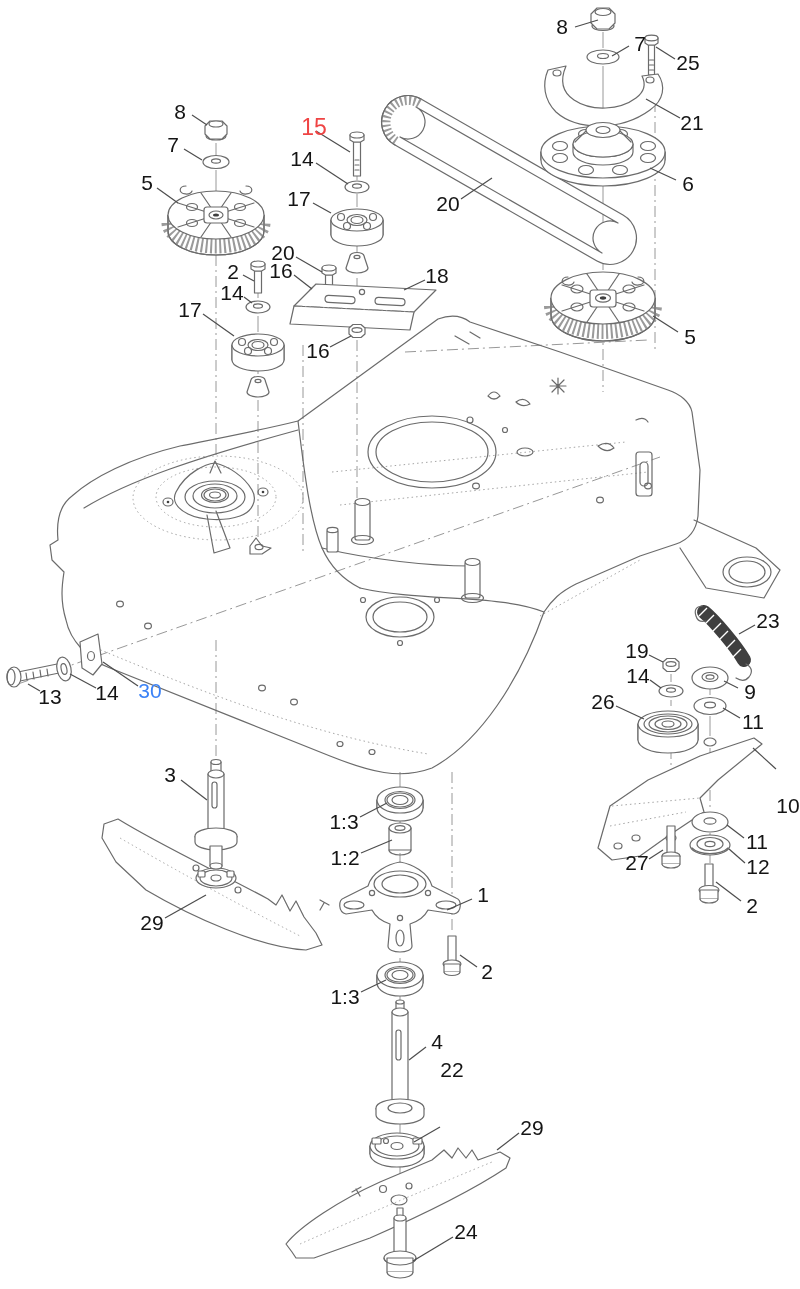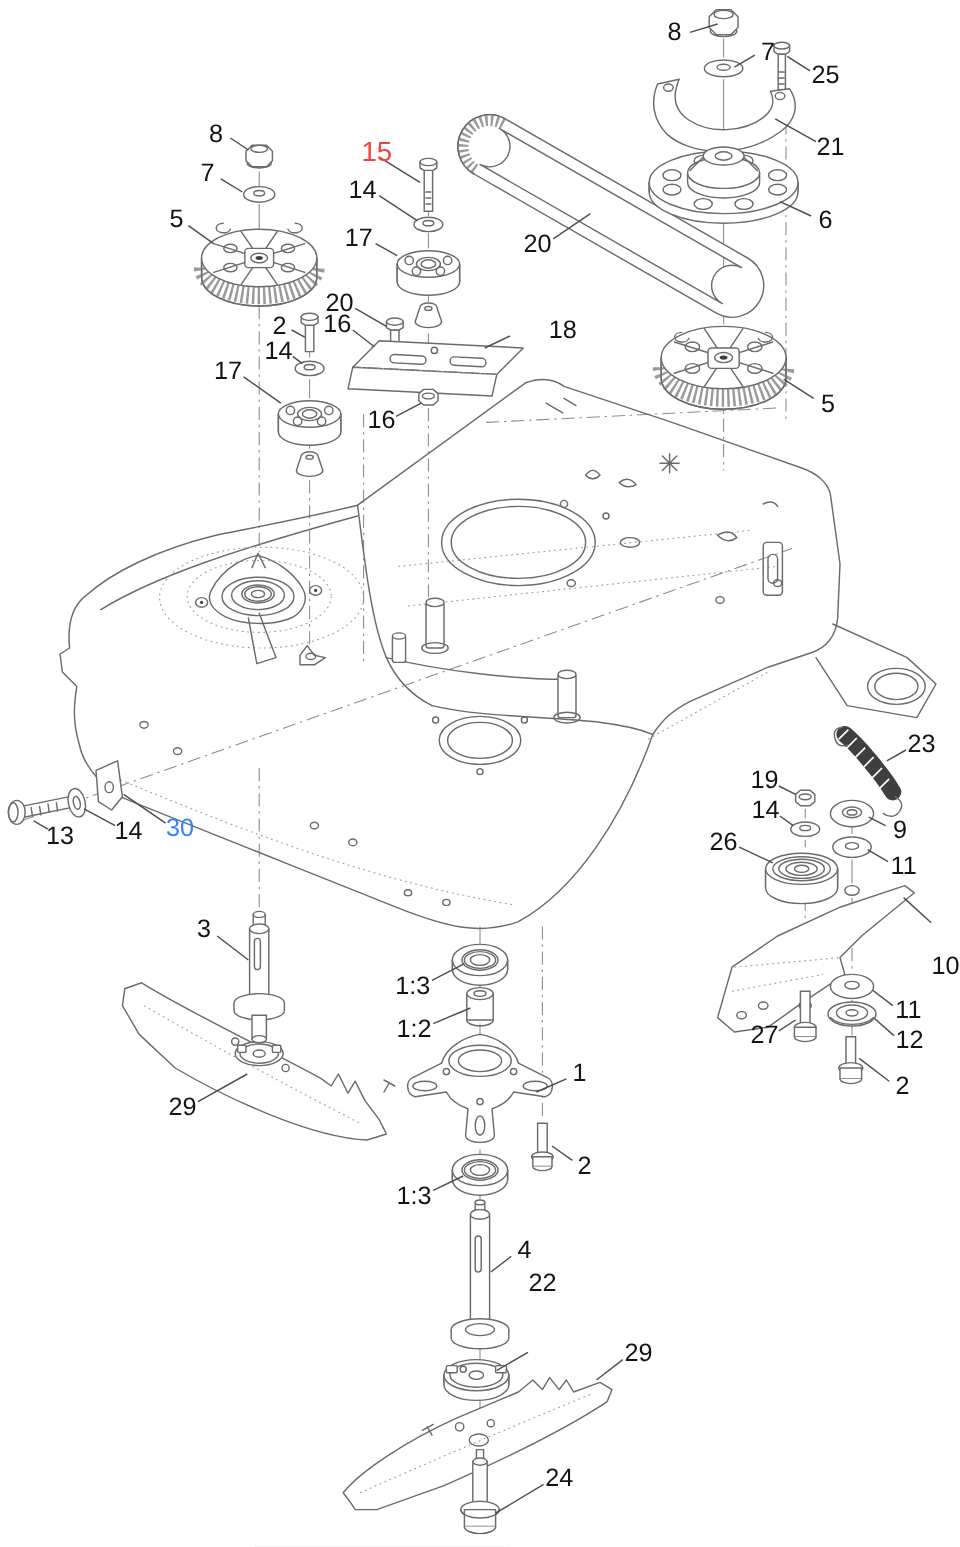--- a/index.html
+++ b/index.html
@@ -570,21 +570,21 @@
       <div class="callout" style="left: 314px; top: 127px; color: #ef4444; font-size: 23px;">15</div>
       <div class="callout" style="left: 302px; top: 159px; color: rgb(20, 20, 20); font-size: 21px;">14</div>
       <div class="callout" style="left: 299px; top: 199px; color: rgb(20, 20, 20); font-size: 21px;">17</div>
       <div class="callout" style="left: 448px; top: 204px; color: rgb(20, 20, 20); font-size: 21px;">20</div>
       <div class="callout" style="left: 283px; top: 253px; color: rgb(20, 20, 20); font-size: 21px;">20</div>
       <div class="callout" style="left: 281px; top: 271px; color: rgb(20, 20, 20); font-size: 21px;">16</div>
       <div class="callout" style="left: 233px; top: 272px; color: rgb(20, 20, 20); font-size: 21px;">2</div>
       <div class="callout" style="left: 232px; top: 293px; color: rgb(20, 20, 20); font-size: 21px;">14</div>
       <div class="callout" style="left: 190px; top: 310px; color: rgb(20, 20, 20); font-size: 21px;">17</div>
       <div class="callout" style="left: 318px; top: 351px; color: rgb(20, 20, 20); font-size: 21px;">16</div>
-      <div class="callout" style="left: 437px; top: 276px; color: rgb(20, 20, 20); font-size: 21px; margin-left: 32px;">18</div>
+      <div class="callout" style="left: 437px; top: 276px; color: rgb(20, 20, 20); font-size: 21px;">18</div>
       <div class="callout" style="left: 690px; top: 337px; color: rgb(20, 20, 20); font-size: 21px;">5</div>
       <div class="callout" style="left: 768px; top: 621px; color: rgb(20, 20, 20); font-size: 21px; text-align: right;">23</div>
       <div class="callout" style="left: 637px; top: 651px; color: rgb(20, 20, 20); font-size: 21px;">19</div>
       <div class="callout" style="left: 638px; top: 676px; color: rgb(20, 20, 20); font-size: 21px;">14</div>
       <div class="callout" style="left: 750px; top: 692px; color: rgb(20, 20, 20); font-size: 21px;">9</div>
       <div class="callout" style="left: 603px; top: 702px; color: rgb(20, 20, 20); font-size: 21px;">26</div>
       <div class="callout" style="left: 753px; top: 722px; color: rgb(20, 20, 20); font-size: 21px;">11</div>
       <div class="callout" style="left: 788px; top: 774px; color: rgb(20, 20, 20); font-size: 21px; margin-top: 32px;">10</div>
       <div class="callout" style="left: 50px; top: 697px; color: rgb(20, 20, 20); font-size: 21px;">13</div>
       <div class="callout" style="left: 107px; top: 693px; color: rgb(20, 20, 20); font-size: 21px;">14</div>

